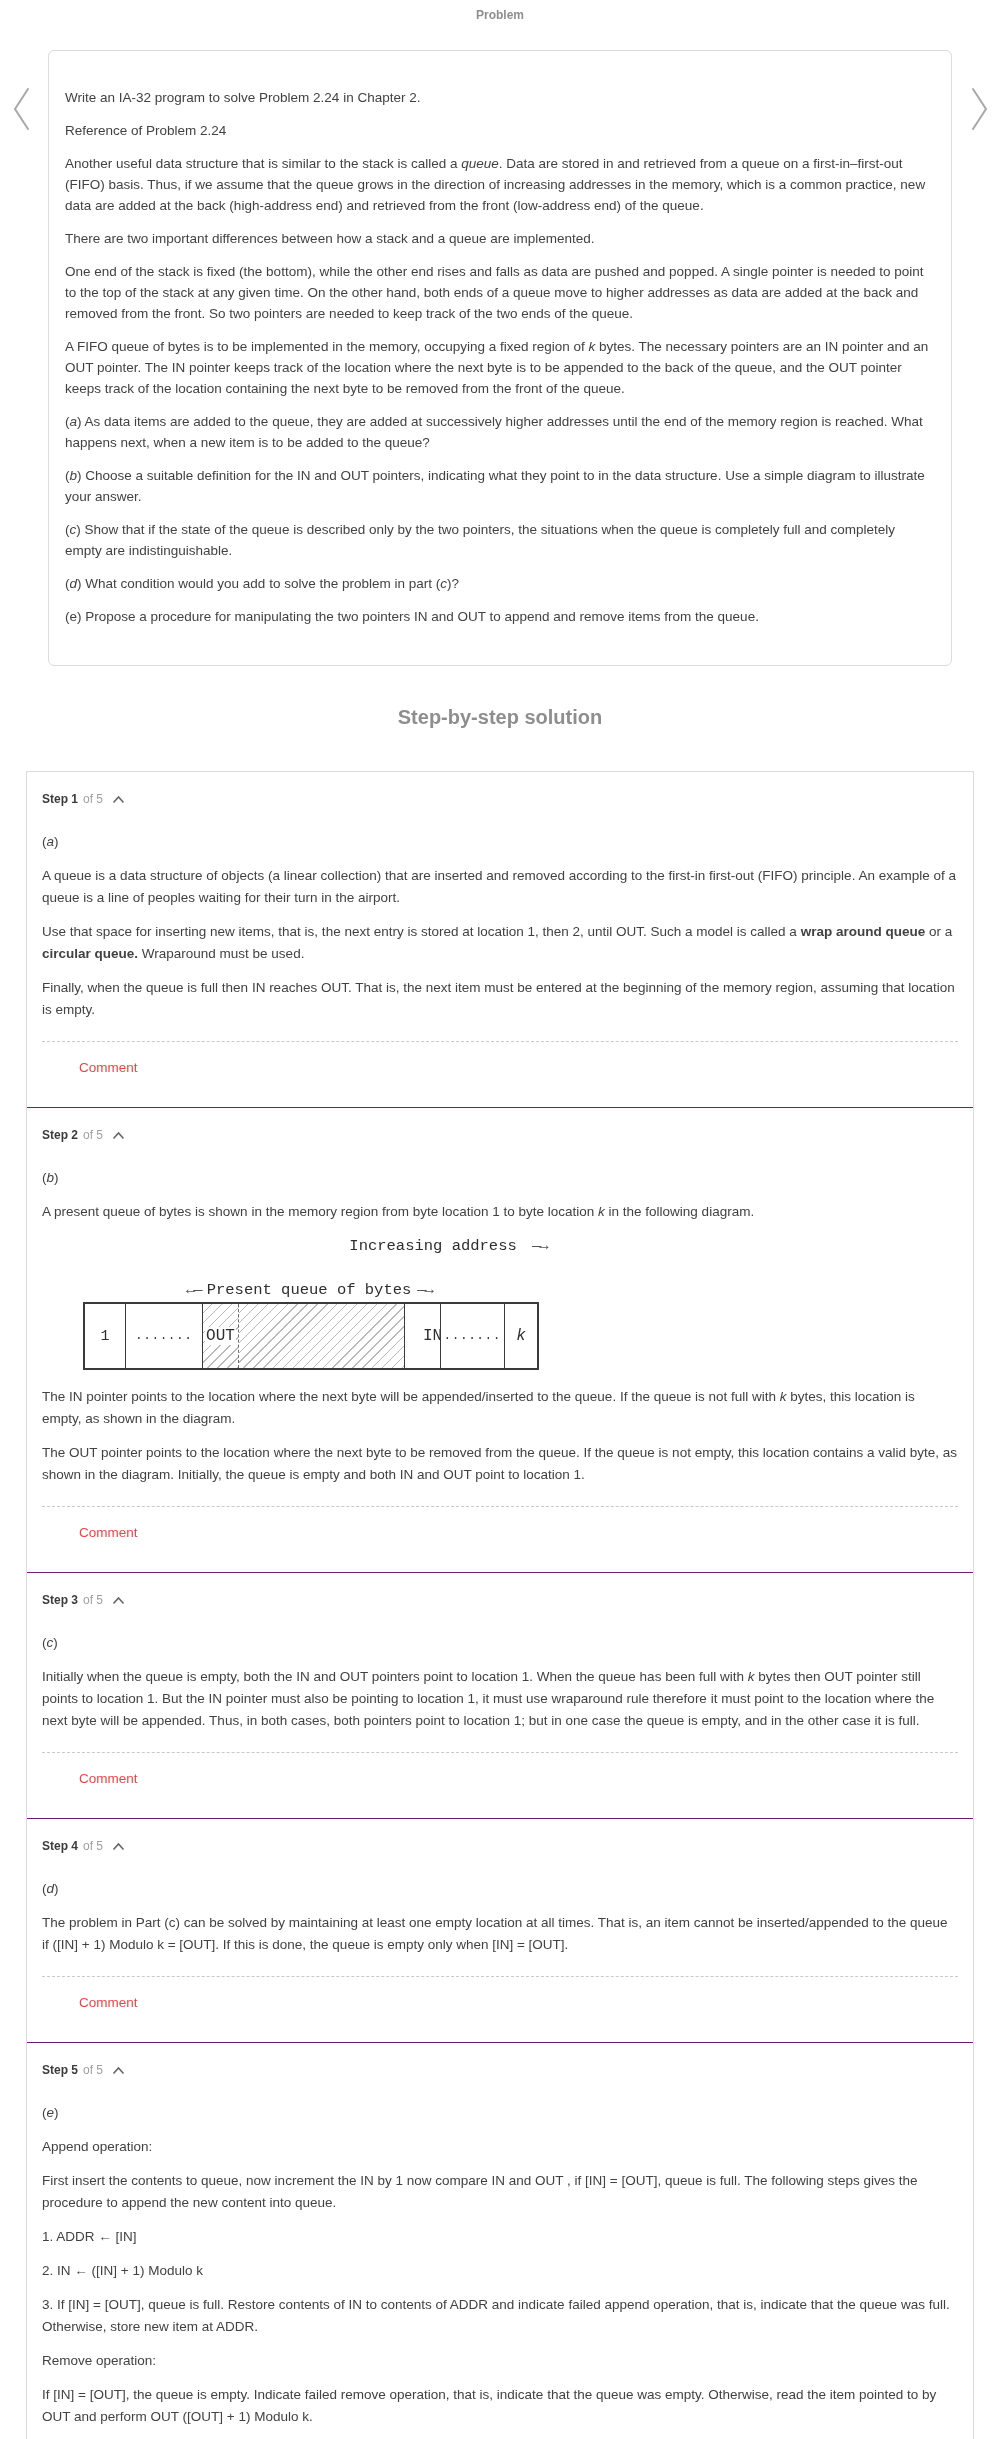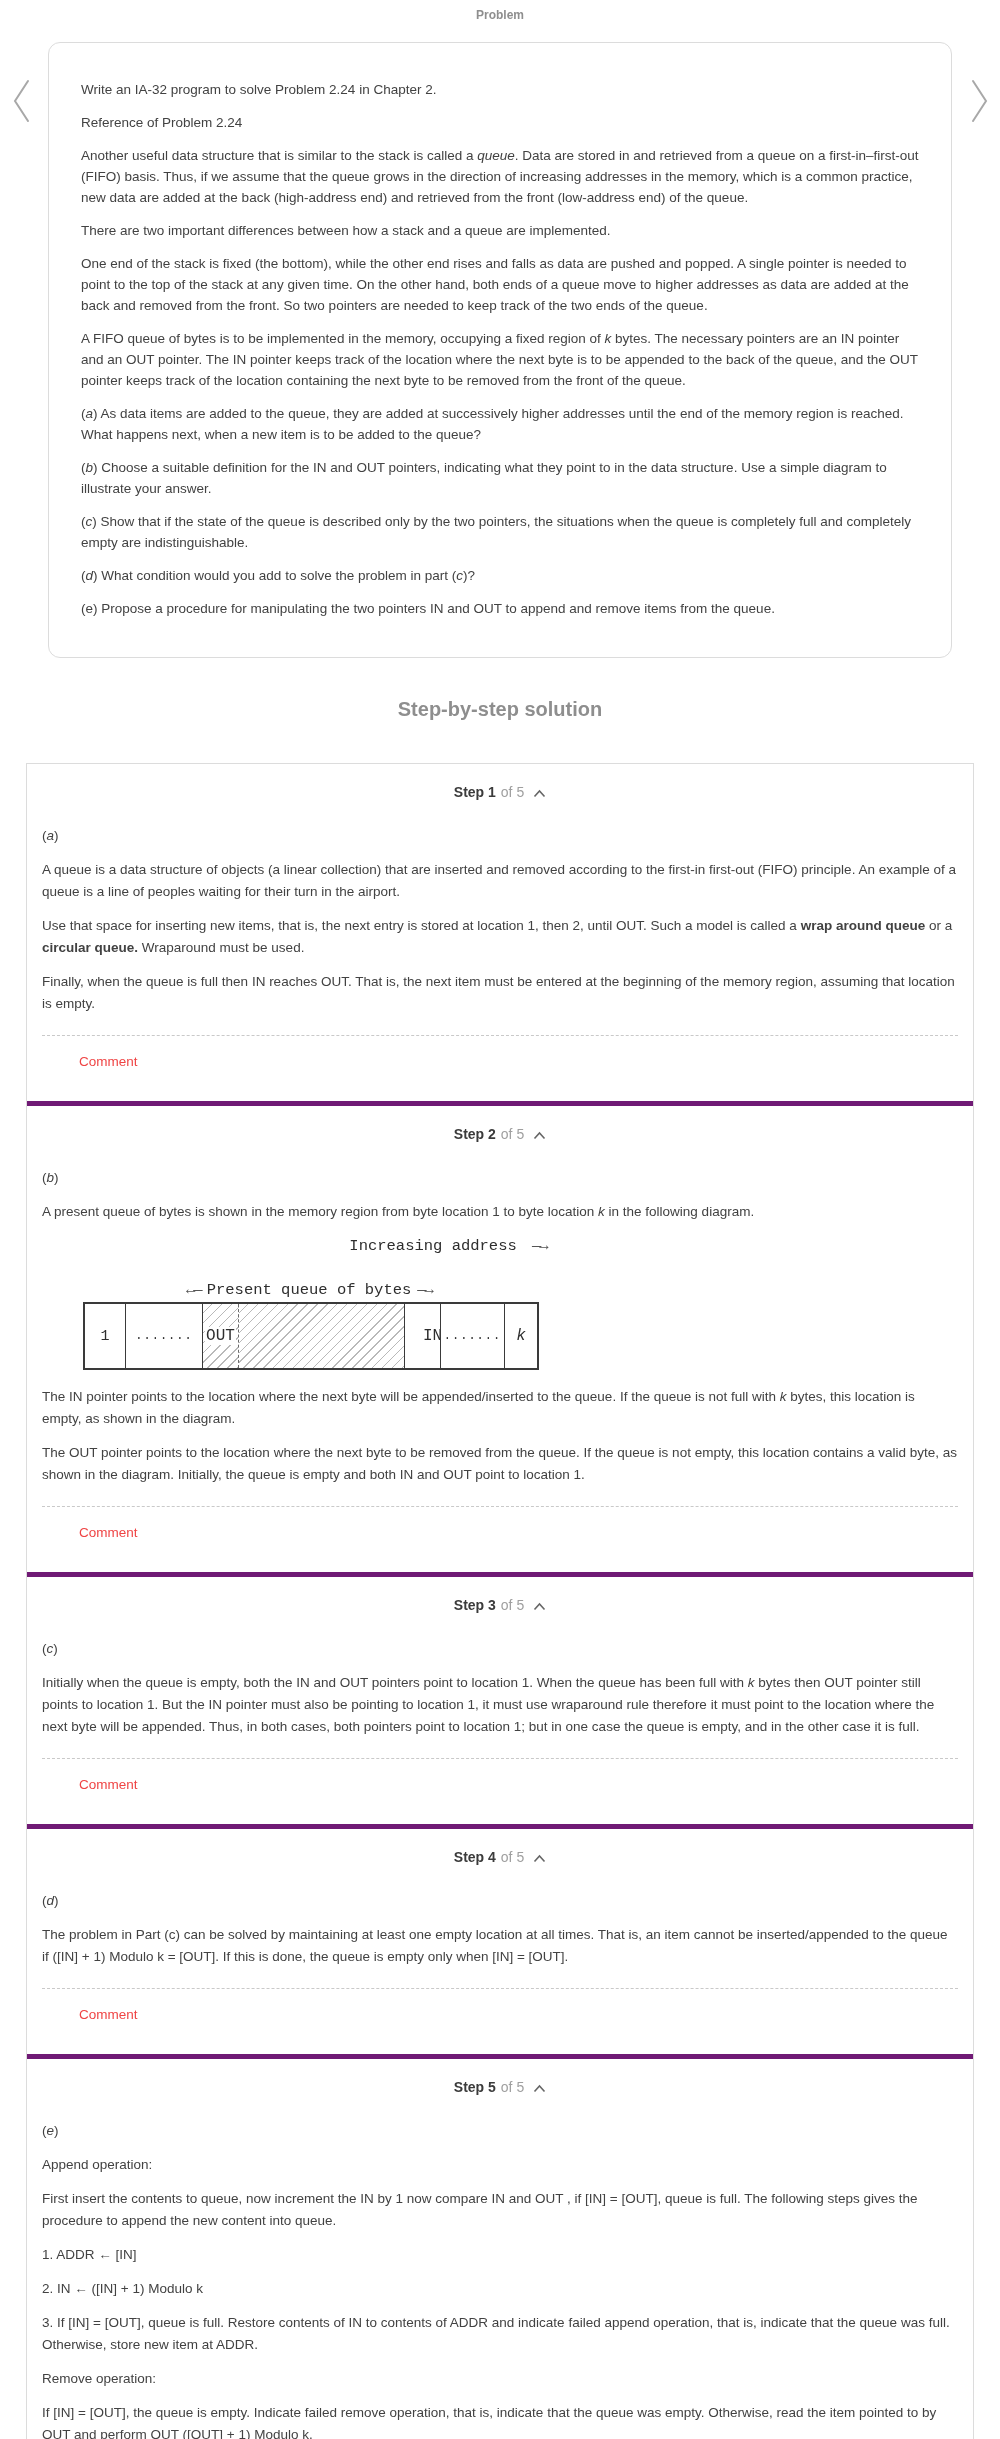--- a/index.html
+++ b/index.html
@@ -8,28 +8,28 @@
 
   .section-heading{text-align:center;font-weight:bold;color:#8e8e8e;}
   .problem-heading{font-size:12px;padding:8px 0 12px;}
   .solution-heading{font-size:20px;margin:40px 0 42px;}
 
   
   .problem-wrap{position:relative;}
   .nav-btn{position:absolute;top:36px;width:26px;height:48px;background:none;border:none;cursor:pointer;padding:0;}
   .nav-btn.left{left:8px;}
   .nav-btn.right{right:8px;}
-  .problem-card{margin:8px 48px;border:1px solid #dcdcdc;border-radius:12px;padding:36px 32px 26px;}
+  .problem-card{margin:16px 48px;border:1px solid #dcdcdc;border-radius:6px;padding:36px 16px 26px;}
   .problem-card p{font-size:13.5px;line-height:21px;margin:0 0 12px;color:#424242;}
 
   
   .steps{margin:0 26px 12px;border:1px solid #dcdcdc;}
   .step-section{padding:14px 15px 30px;}
-  .step-section + .step-section{border-top:5px solid #701a75;}
-  .step-header{text-align:center;font-size:14px;padding:6px 0 24px;color:#9f9f9f;}
+  .step-section + .step-section{border-top:1px solid #701a75;}
+  .step-header{text-align:left;font-size:12px;padding:6px 0 24px;color:#9f9f9f;}
   .step-header .step-label{font-weight:bold;color:#3b3b3b;margin-right:5px;}
   .step-header .collapse-btn{background:none;border:none;cursor:pointer;padding:0;margin-left:9px;vertical-align:-1px;}
   .step-body p{font-size:13.5px;line-height:22px;margin:0 0 12px;color:#424242;}
   .sep{border-top:1px dashed #c9c9c9;margin:20px 0 16px;}
   .comment-link{color:#ef4444;font-size:13.5px;cursor:pointer;text-decoration:none;display:inline-block;margin-bottom:2px;margin-left:37px;}
 
   
   .diagram{font-family:Liberation Mono, monospace;color:#2e2e2e;margin:14px 0 16px;}
   .incr-row{text-align:center;font-size:15.5px;transform:translateX(-52px);margin-bottom:26px;}
   .incr-row .arrow{letter-spacing:-2px;margin-left:6px;color:#555;}

